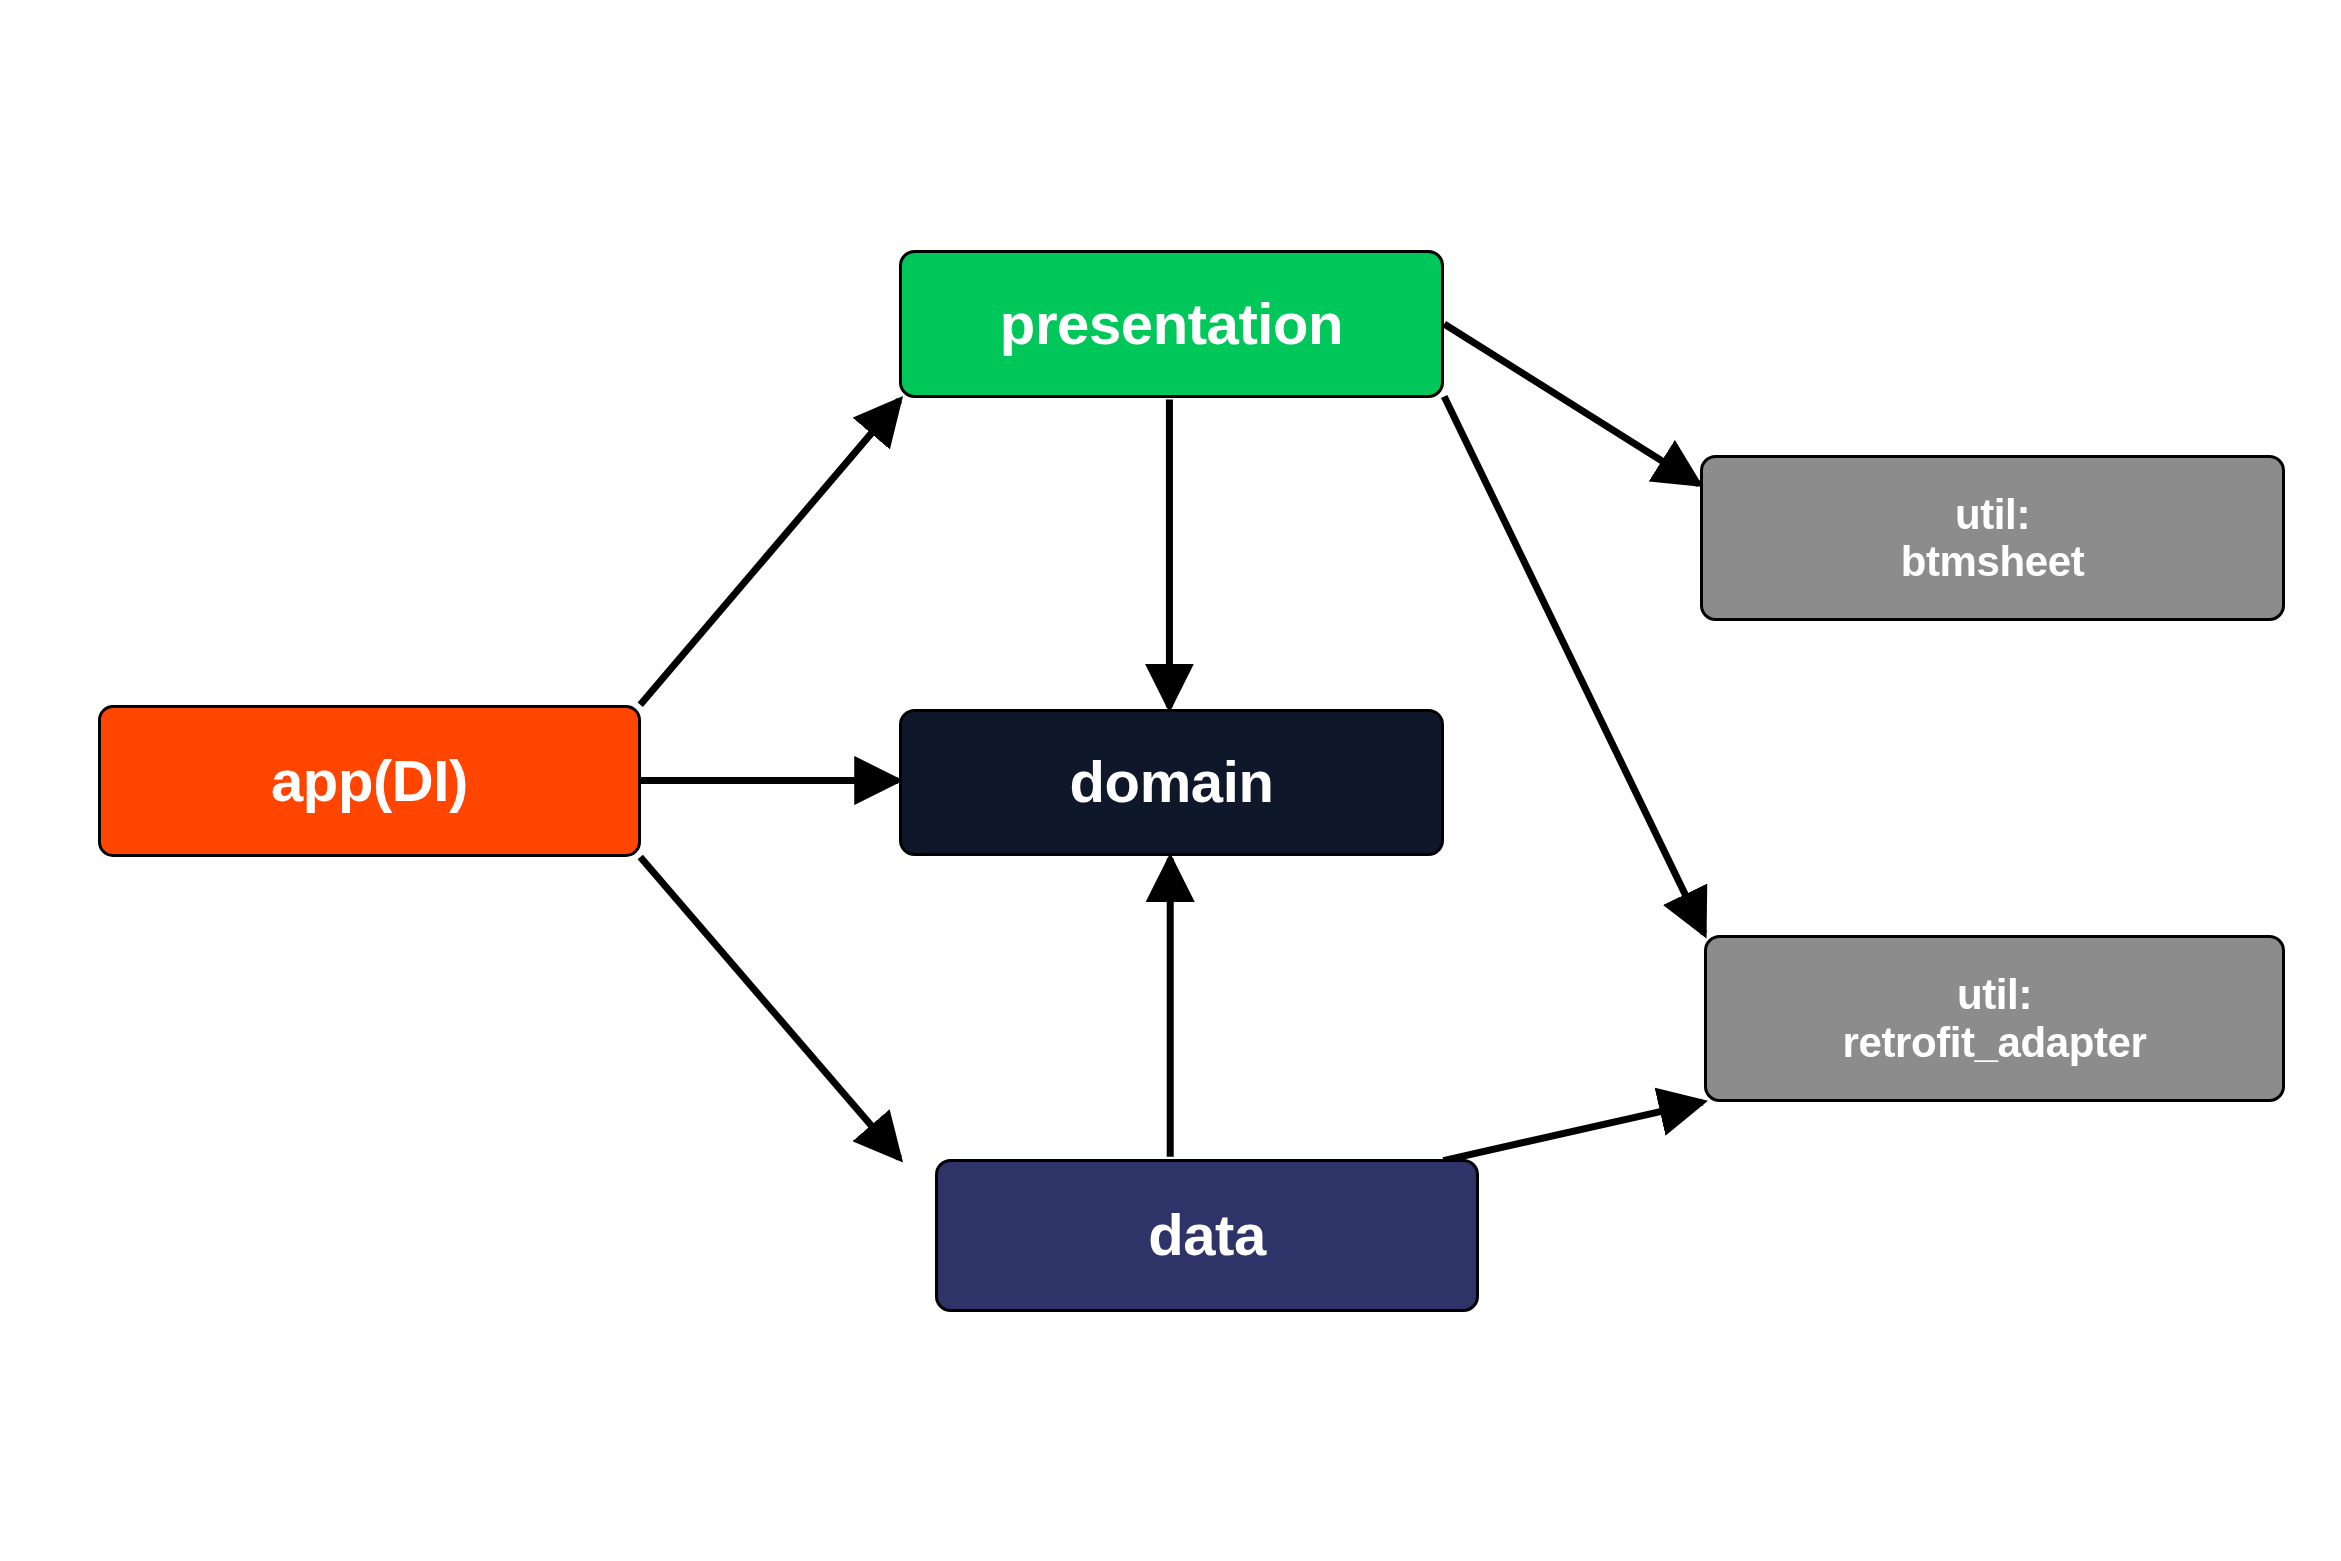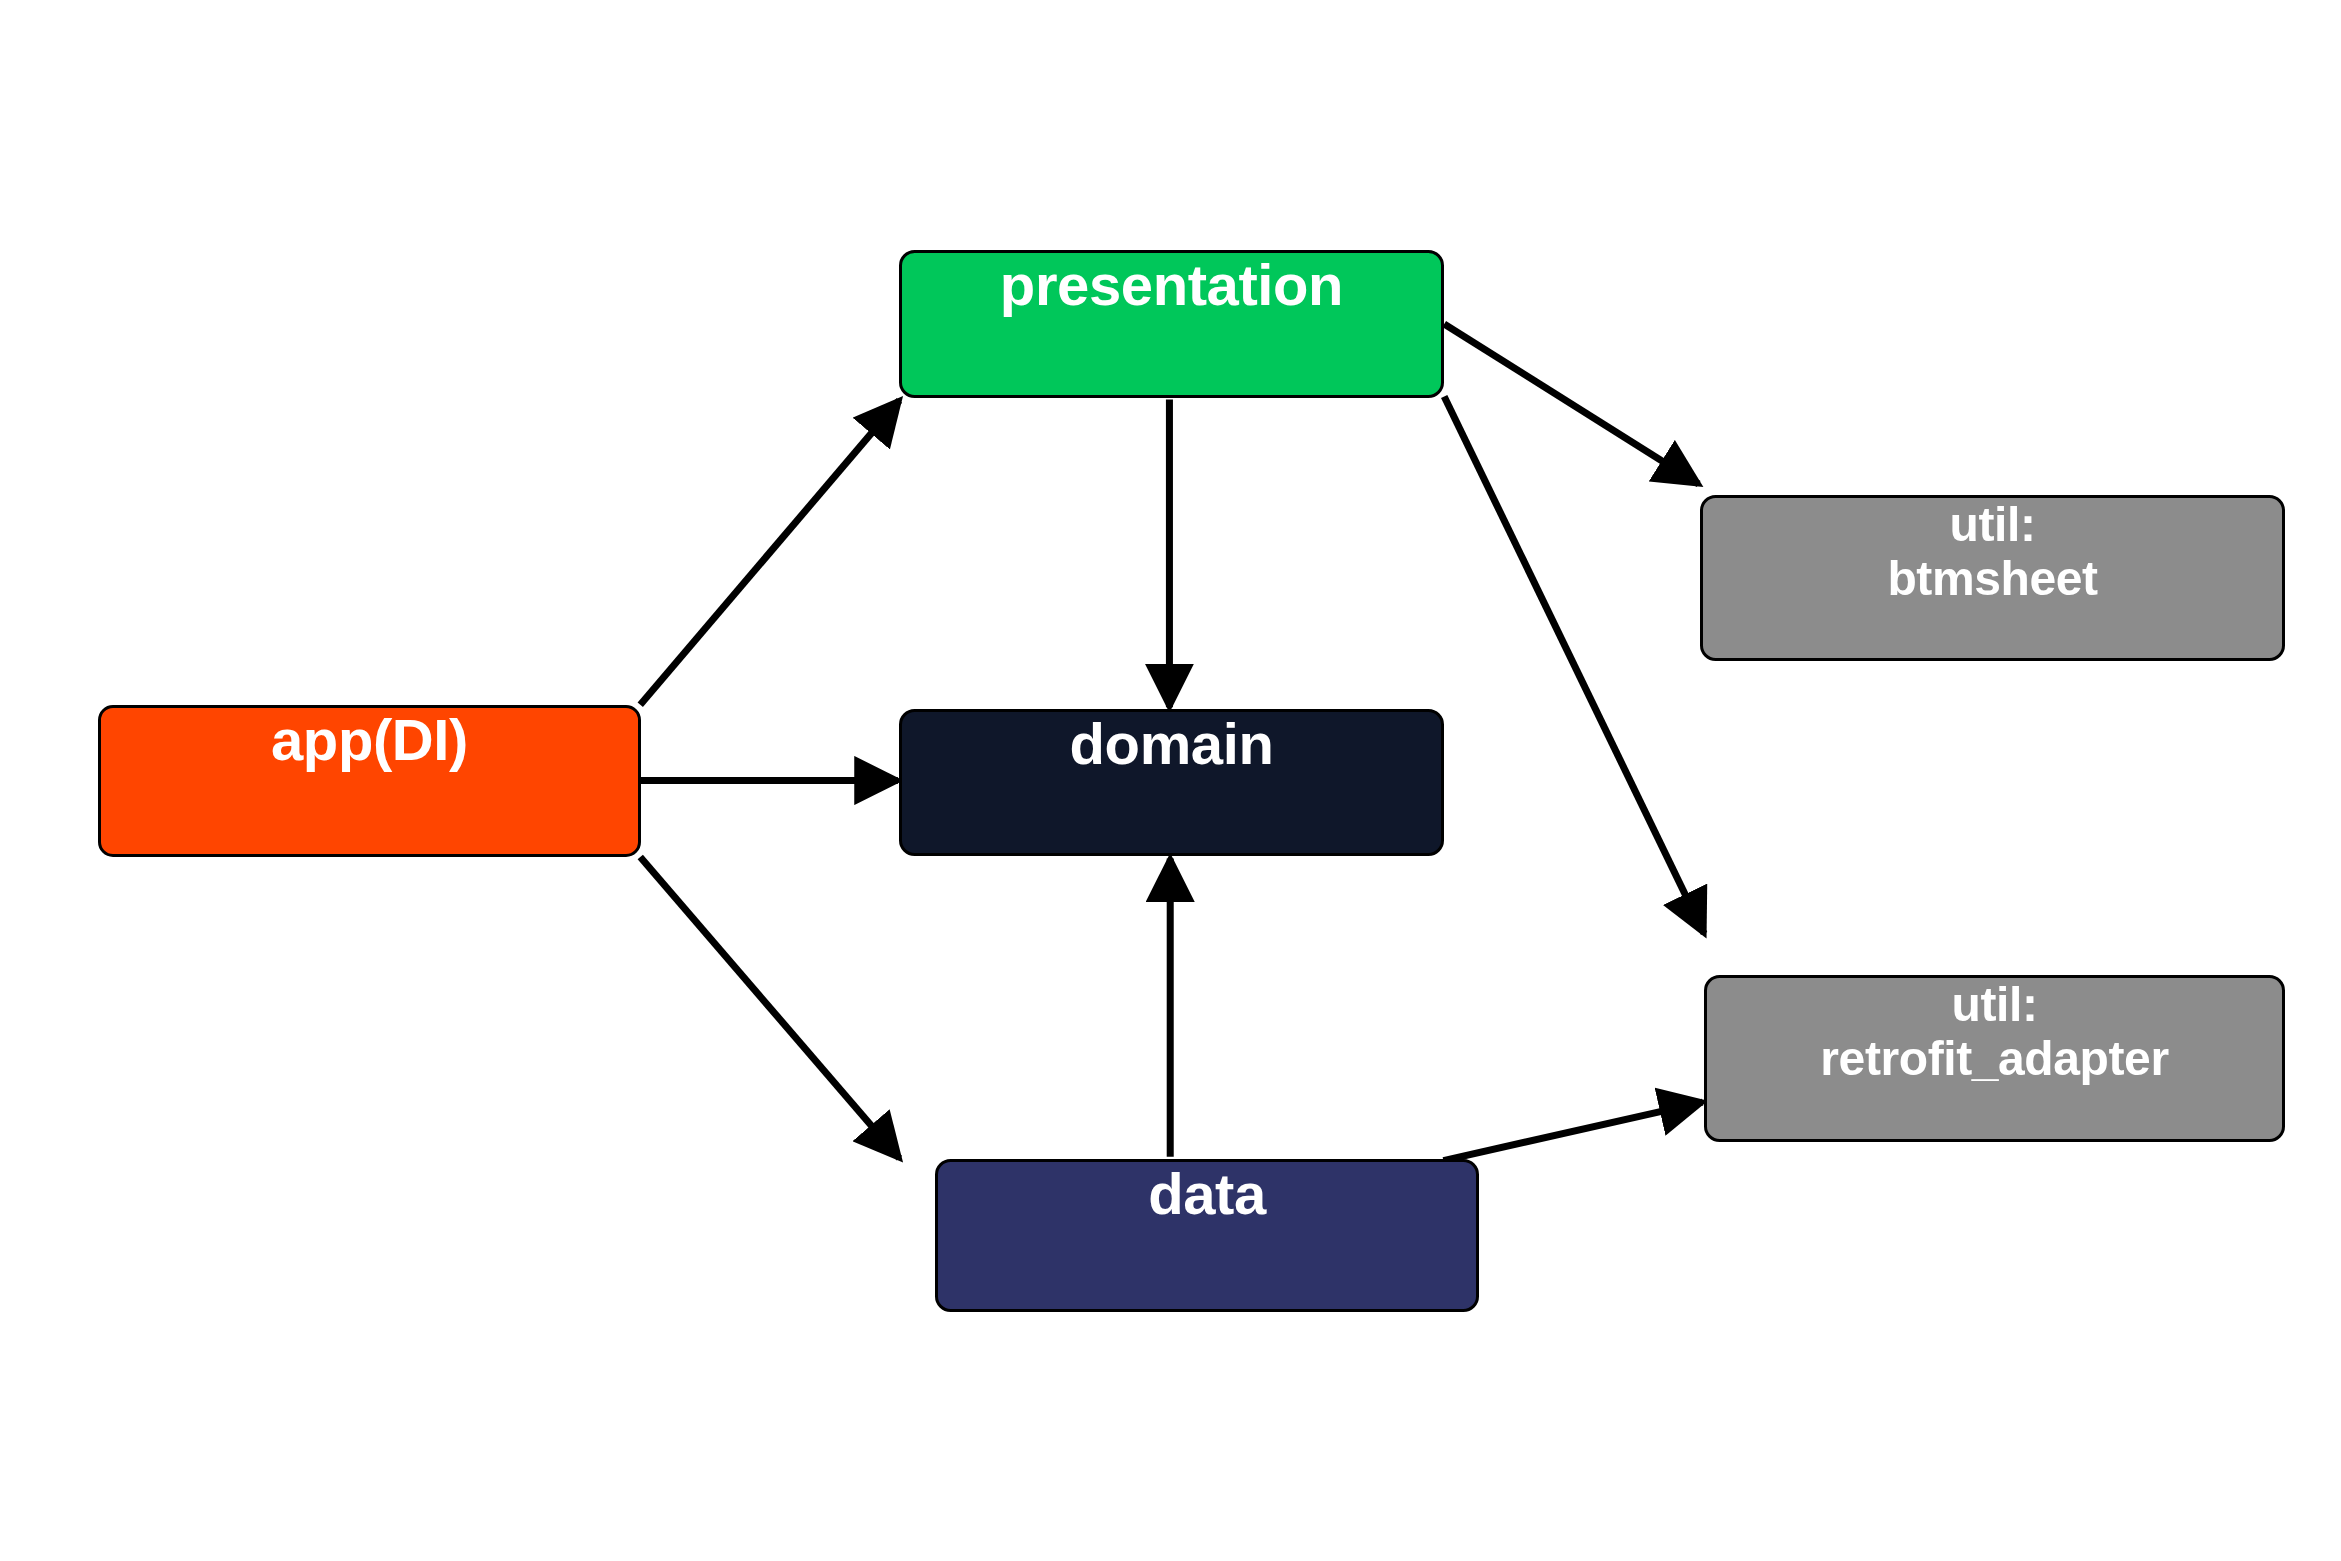--- a/index.html
+++ b/index.html
@@ -26,36 +26,36 @@
     width: 2342px;
     height: 1561px;
     pointer-events: none;
   }
   .node {
     position: absolute;
     box-sizing: border-box;
     border: 3.9px solid #000000;
     border-radius: 15.6px;
     display: flex;
-    align-items: flex-start;
+    align-items: center;
     justify-content: center;
     text-align: center;
     color: #ffffff;
     font-weight: bold;
     line-height: 1.12;
     letter-spacing: -0.4px;
     z-index: 2;
     white-space: pre-line;
     user-select: none;
   }
   .node-presentation { font-size: 58px; }
   .node-app         { font-size: 58px; }
   .node-domain      { font-size: 58px; }
   .node-data        { font-size: 58px; }
-  .node-util        { font-size: 48px; margin-top: 40px; }
+  .node-util        { font-size: 42px; }
 </style>
 </head>
 <body>
 
 <div id="canvas" style="background: rgb(255, 255, 255);">
 
   <svg id="edges" viewBox="0 0 3000 2000" width="2342" height="1561" xmlns="http://www.w3.org/2000/svg">
     <defs>
       <marker id="arrowhead" markerWidth="7" markerHeight="7" refX="6.2" refY="3.5" orient="auto" markerUnits="strokeWidth">
         <polygon points="0,0 7,3.5 0,7" fill="#000000"></polygon>

